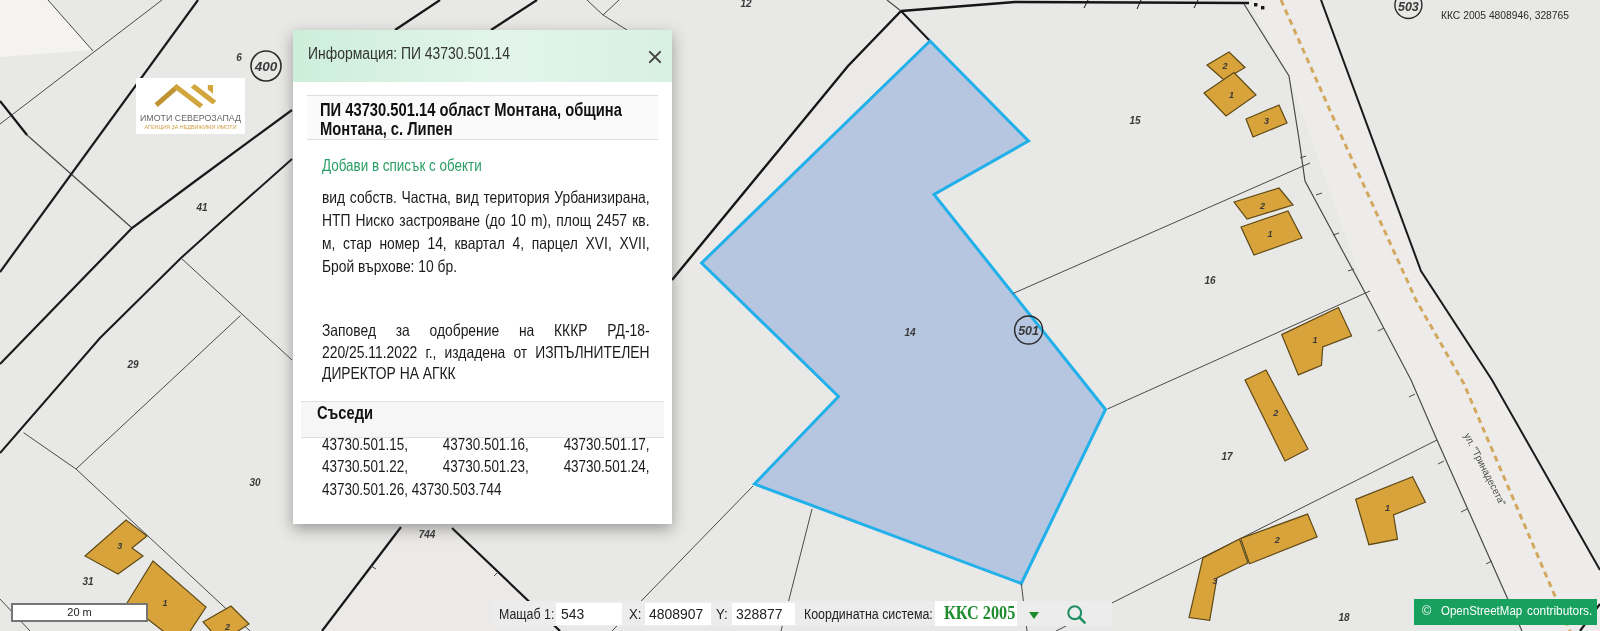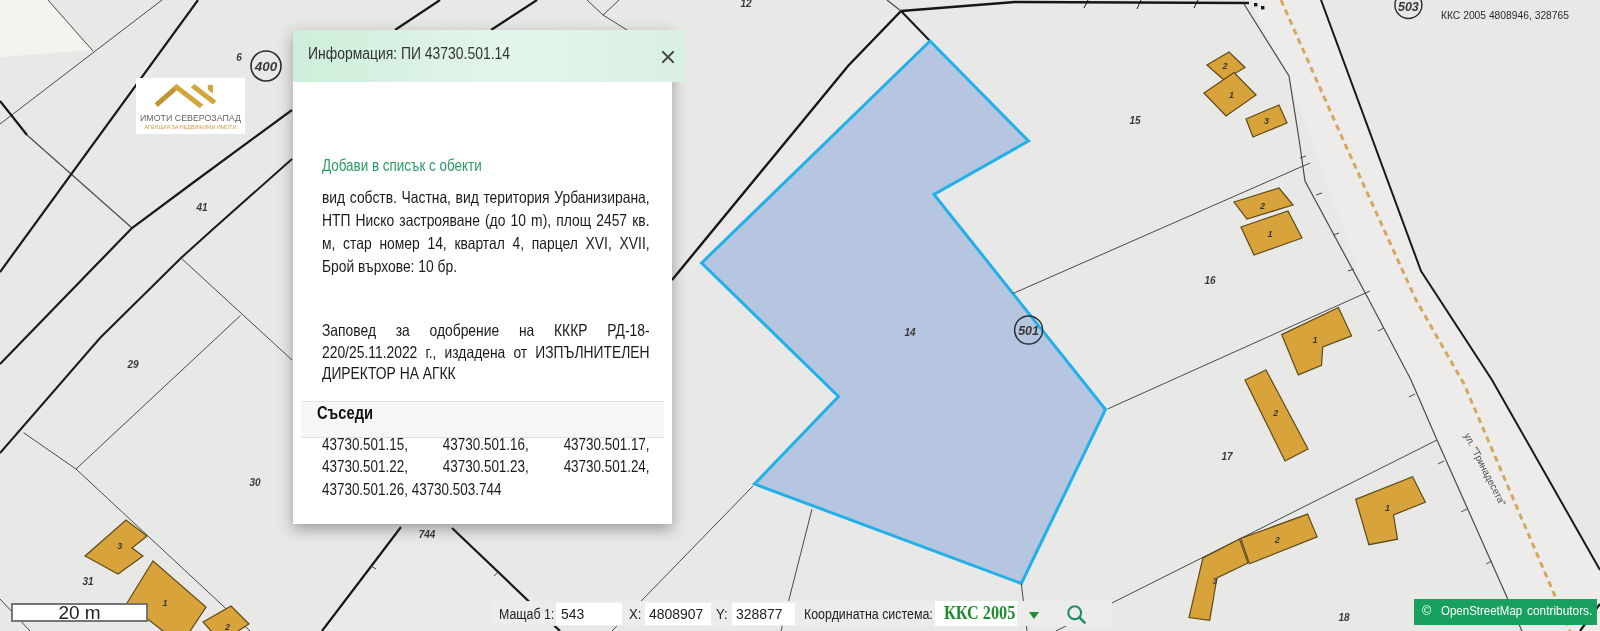--- a/index.html
+++ b/index.html
@@ -192,28 +192,31 @@
 
   <polygon points="71.8,7 77,7 77,15.8 71.8,11.6" fill="#d2a63c"></polygon>
 
   <text x="54.5" y="43" font-size="9.5" fill="#666" text-anchor="middle" textLength="101" lengthAdjust="spacingAndGlyphs">ИМОТИ СЕВЕРОЗАПАД</text>
 
   <text x="54.5" y="51" font-size="4.6" fill="#cf9d43" text-anchor="middle" textLength="92" lengthAdjust="spacingAndGlyphs">АГЕНЦИЯ ЗА НЕДВИЖИМИ ИМОТИ</text>
 </svg>
 
 <div id="popup" style="position:absolute;left:293.3px;top:29.5px;width:378.7px;height:494.5px;background:#fff;box-shadow:0 5px 14px rgba(60,60,60,0.45);">
 
-  <div style="position:absolute;left:0;top:0;width:100%;height:52px;background:linear-gradient(90deg,#cdeeda 0%,#e3f5ea 55%,#d8f0e2 100%);padding-left:13px;">
+  <div style="position:absolute;left:0;top:0;width:100%;height:52px;background:linear-gradient(90deg,#cdeeda 0%,#e3f5ea 55%,#d8f0e2 100%);">
     <div style="position:absolute;left:15px;top:15.5px;font-size:16px;color:#333;transform:scaleX(0.87);transform-origin:0 0;white-space:nowrap;">Информация: ПИ 43730.501.14</div>
 
     <svg style="position:absolute;right:10px;top:20px;" width="14" height="14" viewBox="0 0 15 15">
       <path d="M2,2 L13,13 M13,2 L2,13" stroke="#444" stroke-width="2.2" stroke-linecap="round"></path>
     </svg>
   </div>
 
+  <div style="position:absolute;left:14px;right:14px;top:65.5px;height:45.4px;background:#fafafa;border-top:1px solid #ddd;border-bottom:1px solid #ddd;box-sizing:border-box;">
+    <div style="position:absolute;left:13px;top:5px;font-size:17.5px;font-weight:bold;color:#111;line-height:18.6px;transform:scaleX(0.842);transform-origin:0 0;white-space:nowrap;">ПИ 43730.501.14 област Монтана, община<br>Монтана, с. Липен</div>
+  </div>
 
   <div style="position:absolute;left:28.7px;top:127px;font-size:16px;color:#2a9d64;transform:scaleX(0.84);transform-origin:0 0;white-space:nowrap;">Добави в списък с обекти</div>
 
   <div style="position:absolute;left:28.7px;top:156px;width:390px;font-size:16.5px;color:#1a1a1a;line-height:23px;transform:scaleX(0.84);transform-origin:0 0;">
     <div style="display:flex;justify-content:space-between;">
           <span>вид</span>
           <span>собств.</span>
           <span>Частна,</span>
           <span>вид</span>
           <span>територия</span>
@@ -277,21 +280,21 @@
     <div style="display:flex;justify-content:space-between;">
           <span>43730.501.22,</span>
           <span>43730.501.23,</span>
           <span>43730.501.24,</span>
         </div>
     <div>43730.501.26, 43730.503.744</div>
   </div>
 </div>
 
 <div style="position:absolute;left:11px;top:602.5px;width:137px;height:19px;background:#fff;border:2px solid #757575;box-sizing:border-box;">
-  <div style="text-align:center;font-size:19px;color:#222;line-height:15px;">20 m</div>
+  <div style="text-align:center;font-size:11px;color:#222;line-height:15px;">20 m</div>
 </div>
 
 <div style="position:absolute;left:492px;top:601px;width:620px;height:25.4px;background:#ececec;font-size:15.5px;color:#222;">
   <div style="position:absolute;left:6.6px;top:4px;transform:scaleX(0.80);transform-origin:0 0;white-space:nowrap;">Мащаб 1:</div>
 
   <div style="position:absolute;left:64.3px;top:2px;width:66px;height:21.5px;background:#fff;"></div>
   <div style="position:absolute;left:69px;top:4px;transform:scaleX(0.9);transform-origin:0 0;">543</div>
   <div style="position:absolute;left:136.5px;top:4px;transform:scaleX(0.85);transform-origin:0 0;">X:</div>
 
   <div style="position:absolute;left:153px;top:2px;width:66px;height:21.5px;background:#fff;"></div>

